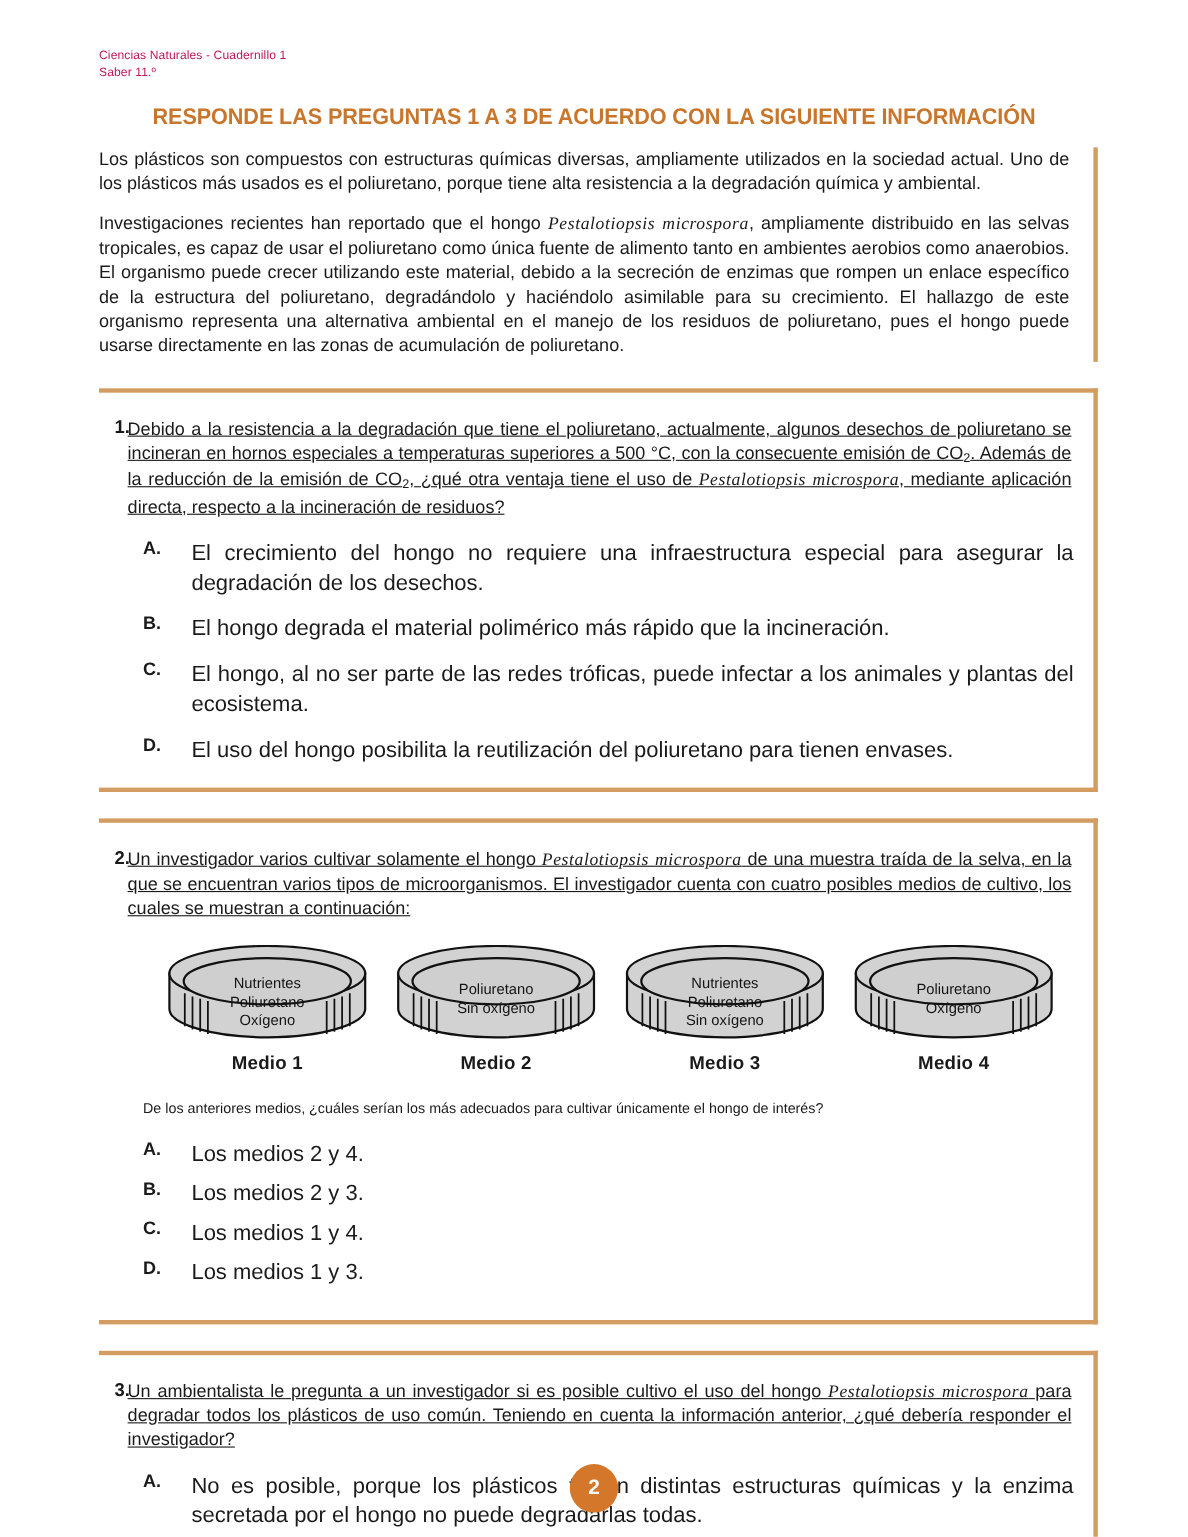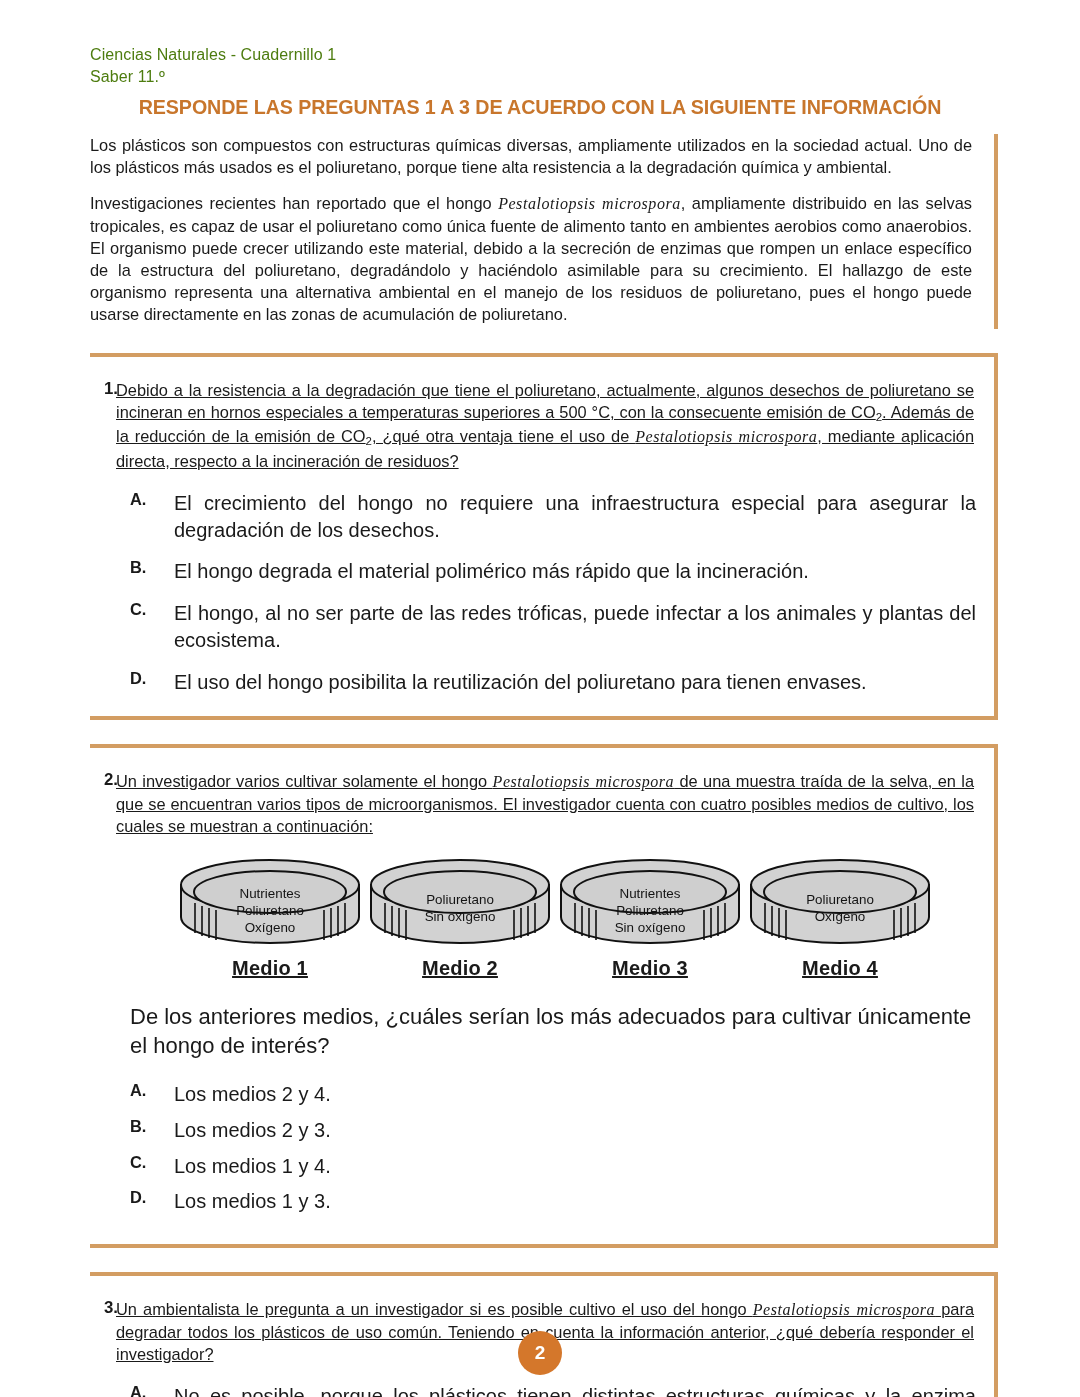--- a/index.html
+++ b/index.html
@@ -12,22 +12,22 @@
     font-family: "Liberation Sans", sans-serif;
     color: #1a1a1a;
     position: relative;
     overflow: hidden;
   }
   .page { position:relative; width:1080px; height:1397px; padding: 0; }
 
   
   .doc-header {
     position:absolute; left:90px; top:44px;
-    font-size: 16px; line-height: 1.35;
-    color:#4d7c0f; letter-spacing:0.1px;
+    font-size: 11px; line-height: 1.35;
+    color:#be185d; letter-spacing:0.1px;
   }
   .doc-header div { white-space: nowrap; }
 
   .main-title {
     position:absolute; left:0; right:0; top:95px;
     text-align:center;
     font-size: 20.5px;
     font-weight: bold;
     color:#c8762c;
     letter-spacing: -0.1px;
@@ -86,32 +86,31 @@
   .opt { display:flex; align-items:flex-start; margin-bottom: 15px; }
   .opt:last-child { margin-bottom:0; }
   .opt-letter {
     font-weight:bold; font-size:16.4px;
     flex:0 0 44px; width:44px;
   }
   .opt-text { flex:1 1 auto; font-size:20px; line-height:1.345; text-align:justify; }
 
   .options.tight .opt { margin-bottom: 9px; }
 
-  .lead-in { margin: 22px 0 0 40px; font-size:22px; line-height:1.345; }
+  .lead-in { margin: 22px 0 0 40px; font-size:13px; line-height:1.345; }
 
   
   .dishes {
-    display:flex; justify-content:center;
+    display:flex; justify-content:space-between;
     margin: 22px 14px 6px 58px;
-    text-decoration: underline;
   }
   .dish-wrap { width: 190px; text-align:center; }
   .dish-caption {
     margin-top: 6px;
-    font-size: 20px; font-weight:bold; letter-spacing:0.2px;
+    font-size: 17px; font-weight:bold; letter-spacing:0.2px;
   }
   .dish-labels {
     position:absolute; left:0; right:0; top:26px;
     text-align:center;
     font-size:13.4px; line-height:1.28; color:#141414;
     pointer-events:none;
   }
   .dish-svg-holder { position:relative; width:190px; height:92px; margin:0 auto; }
 
   

